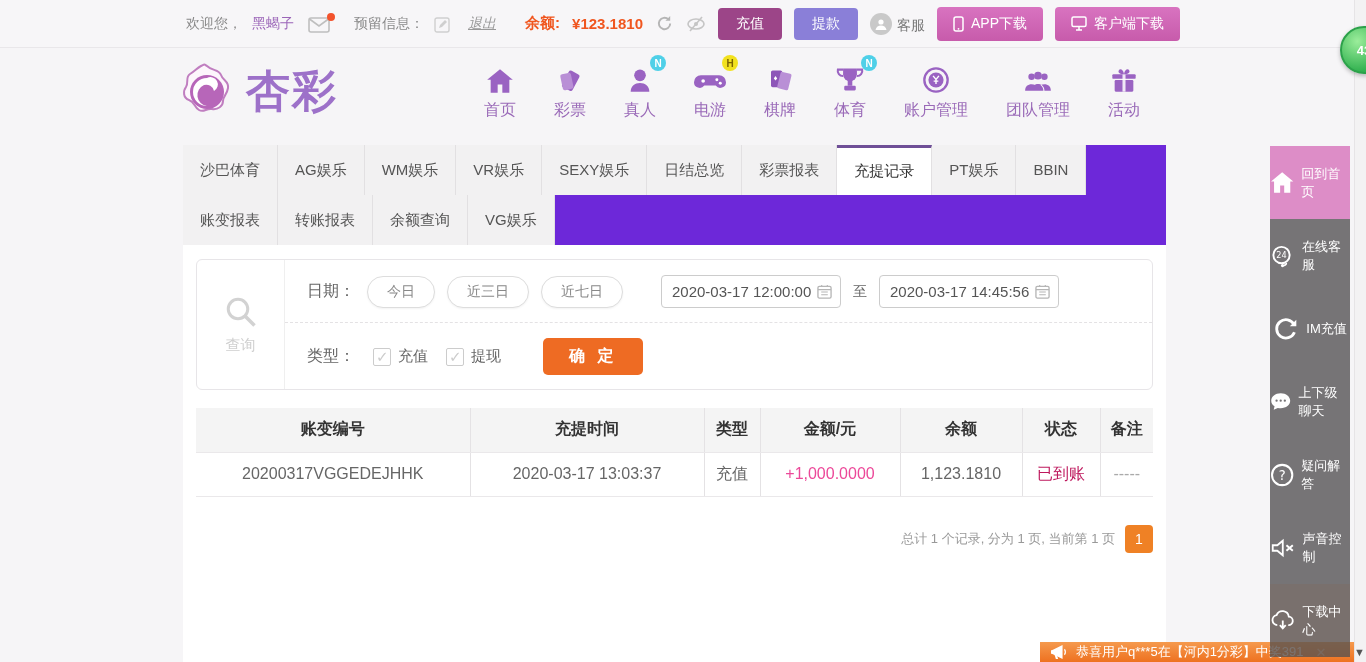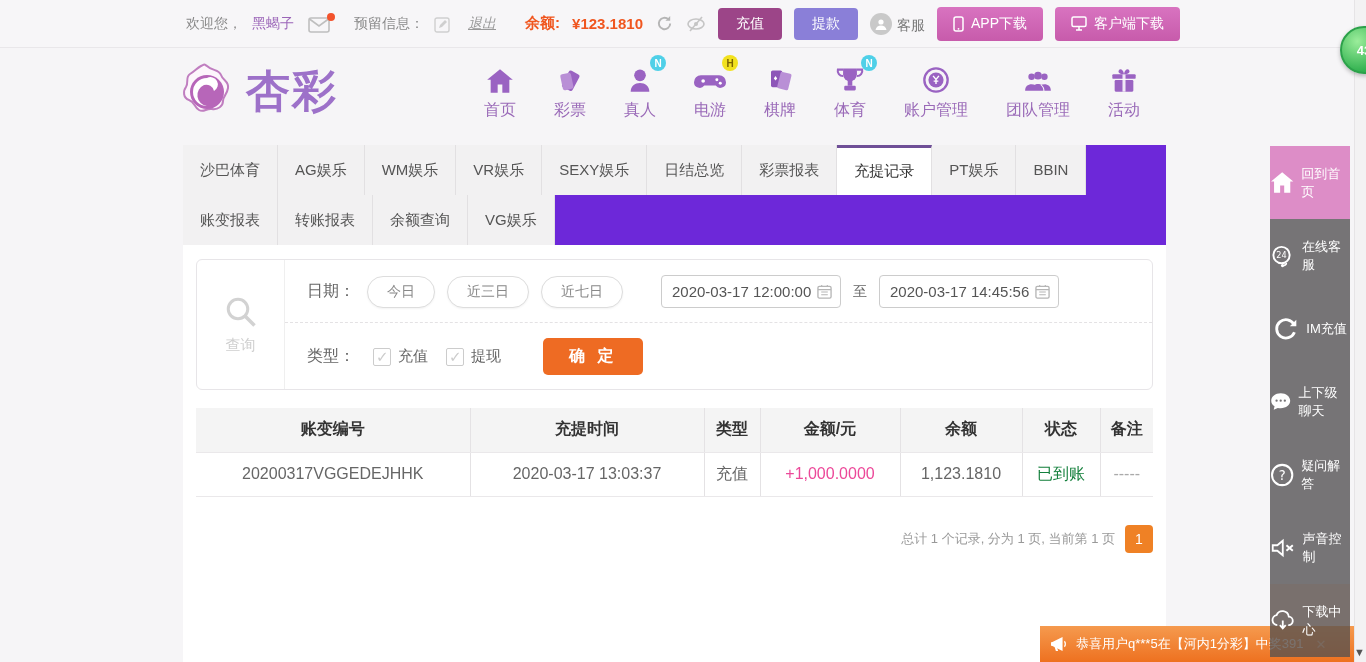--- a/index.html
+++ b/index.html
@@ -69,41 +69,41 @@
   
   .tablewrap { margin:18px 13px 0 13px; }
   table { border-collapse:collapse; width:957px; table-layout:fixed; }
   th, td { border-right:1px solid #e4e2e4; text-align:center; font-size:16px; height:44px; }
   th:last-child, td:last-child { border-right:none; }
   thead tr { background:#f4f4f4; }
   th { color:#333; font-weight:bold; border-bottom:1px solid #eae8ea; }
   td { color:#666; border-bottom:1px solid #eae8ea; }
   .c0{width:274px}.c1{width:234px}.c2{width:56px}.c3{width:140px}.c4{width:122px}.c5{width:78px}.c6{width:53px}
   .amt { color:#ec4899; }
-  .ok { color:#15803d; }
+  .ok { color:#be185d; }
   .remark { color:#aaa; }
   
   .pager { width:957px; margin:28px 13px 0 13px; display:flex; justify-content:flex-end; align-items:center; gap:10px; }
   .pager-text { color:#999; font-size:13px; }
   .page-btn { width:28px; height:28px; background:#ef8125; color:#fff; border:none; border-radius:4px; font-size:14px; cursor:pointer; }
   
   .sidebar { position:absolute; left:1270px; top:146px; width:80px; z-index:3; }
   .side-item { height:73px; background:#767476; color:#fff; display:flex; flex-direction:row; align-items:center;
                justify-content:center; gap:7px; font-size:13px; cursor:pointer; }
   .side-item.pink { background:#dd8dc7; }
   .side-item.overlap { background:rgba(93,83,78,0.82); }
   
   .scrolltrack { position:absolute; right:0; top:0; width:12px; height:662px; background:#f3f2f3;
                  border-left:1px solid #e6e4e6; z-index:4; }
   .scroll-caret { position:absolute; right:1px; bottom:4px; color:#555; font-size:11px; z-index:5; }
   .green-ball { position:absolute; left:1340px; top:26px; width:48px; height:48px; border-radius:50%; z-index:6;
                 background:radial-gradient(circle at 35% 30%, #9bed9b, #35b352 70%, #1f9440);
                 border:2px solid #2ca14a; box-shadow:0 2px 4px rgba(0,0,0,.25);
                 display:flex; align-items:center; justify-content:center; color:#fff; font-weight:bold; font-size:13px; cursor:pointer; }
-  .banner { position:absolute; left:1040px; right:0; bottom:0; height:36px; z-index:2;
+  .banner { position:absolute; left:1040px; right:0; bottom:0; height:20px; z-index:2;
             background:linear-gradient(180deg,#f59a4e,#ee7120); color:#fff; font-size:13px;
             display:flex; align-items:center; gap:8px; padding:0 8px 0 10px; }
   .banner-close { opacity:.55; margin-left:4px; cursor:pointer; }
   svg { display:block; }
 </style>
 </head>
 <body>
 
 <div class="topbar">
   <div class="topbar-left">

